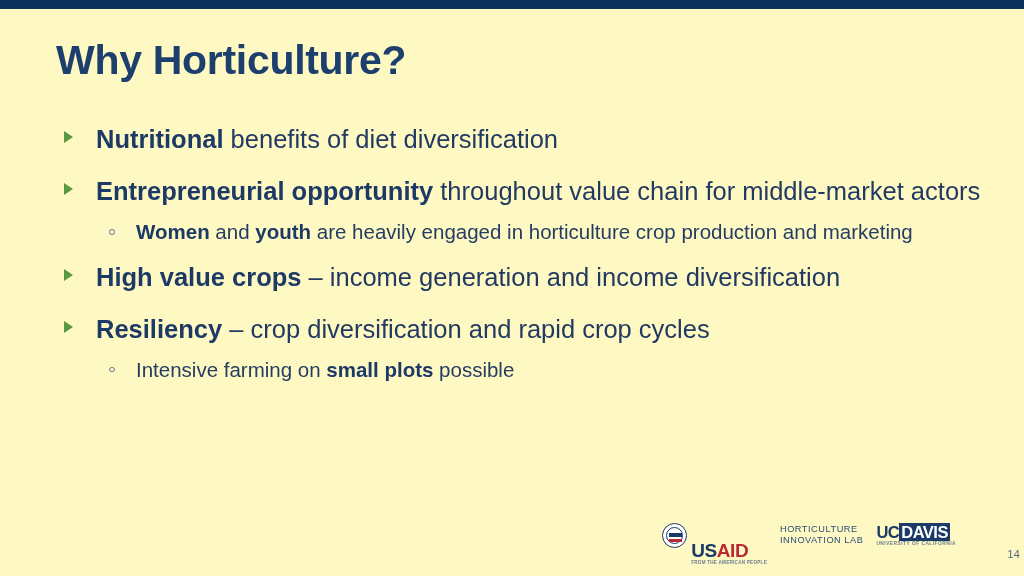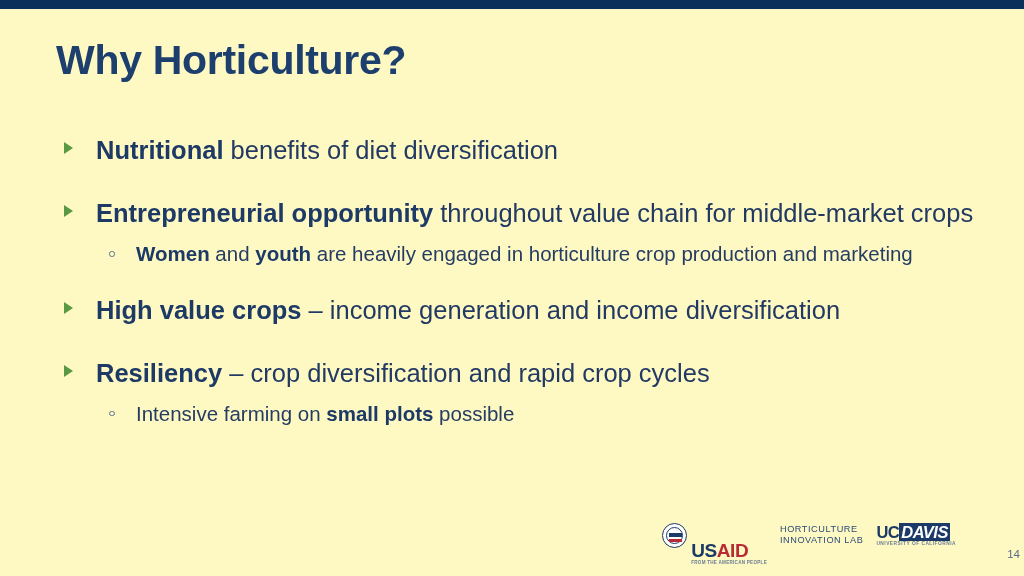--- a/index.html
+++ b/index.html
@@ -54,21 +54,20 @@
     width: 930px;
   }
 
   .lvl1 {
     position: relative;
     padding-left: 40px;
     font-size: 25.5px;
     line-height: 1.34;
     color: #223a63;
     margin-bottom: 6px;
-    margin-top: 11px;
   }
   .lvl1 .tri {
     position: absolute;
     left: 8px;
     top: 9px;
     width: 0;
     height: 0;
     border-left: 9px solid #5a9944;
     border-top: 6.5px solid transparent;
     border-bottom: 6.5px solid transparent;
@@ -202,21 +201,20 @@
   .ucd-main {
     font-size: 16.5px;
     font-weight: bold;
     letter-spacing: -0.5px;
     color: #1b3a67;
   }
   .ucd-main .davis {
     background: #1b3a67;
     color: #ffffff;
     padding: 0 2px;
-    font-style: italic;
   }
   .ucd-sub {
     font-size: 4.8px;
     letter-spacing: 0.5px;
     color: #6b7c92;
     margin-top: 2px;
     font-weight: bold;
   }
 
   .page-num {
@@ -240,21 +238,21 @@
 
     <div class="lvl1">
       <span class="tri"></span>
       <span class="txt"><b class="em">Nutritional</b><span> benefits of diet diversification</span></span>
     </div>
 
     <div class="spacer-a"></div>
 
     <div class="lvl1">
       <span class="tri"></span>
-      <span class="txt"><b class="em">Entrepreneurial opportunity</b><span> throughout value chain for middle-market crops</span></span>
+      <span class="txt"><b class="em">Entrepreneurial opportunity</b><span> throughout value chain for middle-market actors</span></span>
     </div>
 
     <div class="lvl2">
       <span class="circ"></span>
       <span class="txt"><b class="em">Women</b><span> and </span><b class="em">youth</b><span> are heavily engaged in horticulture crop production and marketing</span></span>
     </div>
 
     <div class="spacer-b"></div>
 
     <div class="lvl1">

